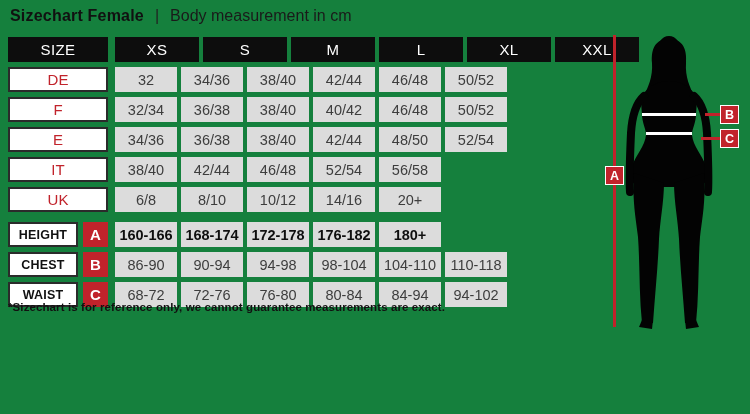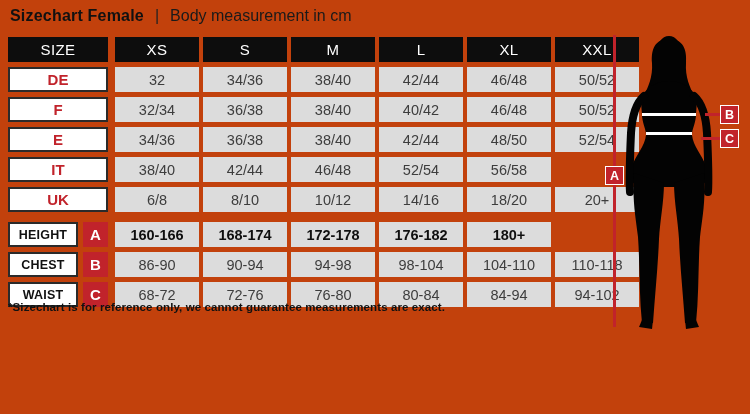--- a/index.html
+++ b/index.html
@@ -1,36 +1,36 @@
 <!DOCTYPE html>
 <html><head>
 <meta charset="utf-8">
 <style>
   html,body{margin:0;padding:0;background:#fff;}
   .stage{
-    position:relative; width:750px; height:414px; background:#c2410c;
+    position:relative; width:750px; height:414px; background:#15803d;
     font-family:"Liberation Sans", sans-serif; overflow:hidden;
     --accent:#c1232b; --cellgray:#dcdcdc; --headerbg:#0d0d0d; --valtext:#3d3d3d;
   }
   .titlebar{position:absolute; left:10px; top:7px; font-size:16px; color:#111; white-space:nowrap;}
   .title-main{font-weight:bold; letter-spacing:0.2px;}
   .title-sep{margin:0 11px; font-weight:400; color:#222;}
   .title-sub{font-weight:400; color:#1a1a1a;}
 
   .size-table{position:absolute; left:8px; top:37px;}
   .t-row{display:flex; height:25px; margin-bottom:5px;}
   .t-row > div{display:flex; align-items:center; justify-content:center; box-sizing:border-box;}
   .hcell{background:var(--headerbg); color:#fff; font-size:15px; letter-spacing:0.4px;}
   .corner{width:100px; margin-right:7px;}
   .colcell{width:84px; margin-right:4px;}
   .lbox{border:2px solid #2b2b2b; background:#fff;}
-  .lbox.wide{width:100px; margin-right:7px; color:var(--accent); font-weight:bold; font-size:15px;}
+  .lbox.wide{width:100px; margin-right:7px; color:var(--accent); font-weight:normal; font-size:15px;}
   .lbox.narrow{width:70px; margin-right:5px; color:#111; font-weight:bold; font-size:12.5px; letter-spacing:0.2px;}
   .abadge{width:25px; margin-right:7px; background:var(--accent); color:#fff; font-weight:bold; font-size:15px;}
-  .cell{width:84px; margin-right:4px; background:var(--cellgray); color:var(--valtext); font-size:14.5px;}
+  .cell{width:62px; margin-right:4px; background:var(--cellgray); color:var(--valtext); font-size:14.5px;}
   .cell.boldval{font-weight:bold; color:#0f0f0f;}
   .gap-row{height:5px;}
 
   .footnote{position:absolute; left:8px; top:301px; font-size:11.5px; font-weight:bold; color:#111; letter-spacing:0.1px;}
 
   .figure-svg{position:absolute; left:615px; top:33px; width:110px; height:300px;}
   .red-vline{position:absolute; left:613px; top:35px; width:3px; height:292px; background:var(--accent);}
   .marker{position:absolute; width:17px; height:17px; background:var(--accent); color:#fff;
           font-weight:bold; font-size:12.5px; display:flex; align-items:center; justify-content:center;
           box-shadow:0 0 0 1px #ffffff;}
@@ -94,21 +94,20 @@
         <div class="cell">46/48</div>
         <div class="cell">52/54</div>
         <div class="cell">56/58</div>
       </div>
       <div class="t-row">
         <div class="lbox wide">UK</div>
         <div class="cell">6/8</div>
         <div class="cell">8/10</div>
         <div class="cell">10/12</div>
         <div class="cell">14/16</div>
-        <div class="cell">18/20</div>
         <div class="cell">20+</div>
       </div>
       <div class="gap-row"></div>
       <div class="t-row">
         <div class="lbox narrow">HEIGHT</div>
         <div class="abadge">A</div>
         <div class="cell boldval">160-166</div>
         <div class="cell boldval">168-174</div>
         <div class="cell boldval">172-178</div>
         <div class="cell boldval">176-182</div>

